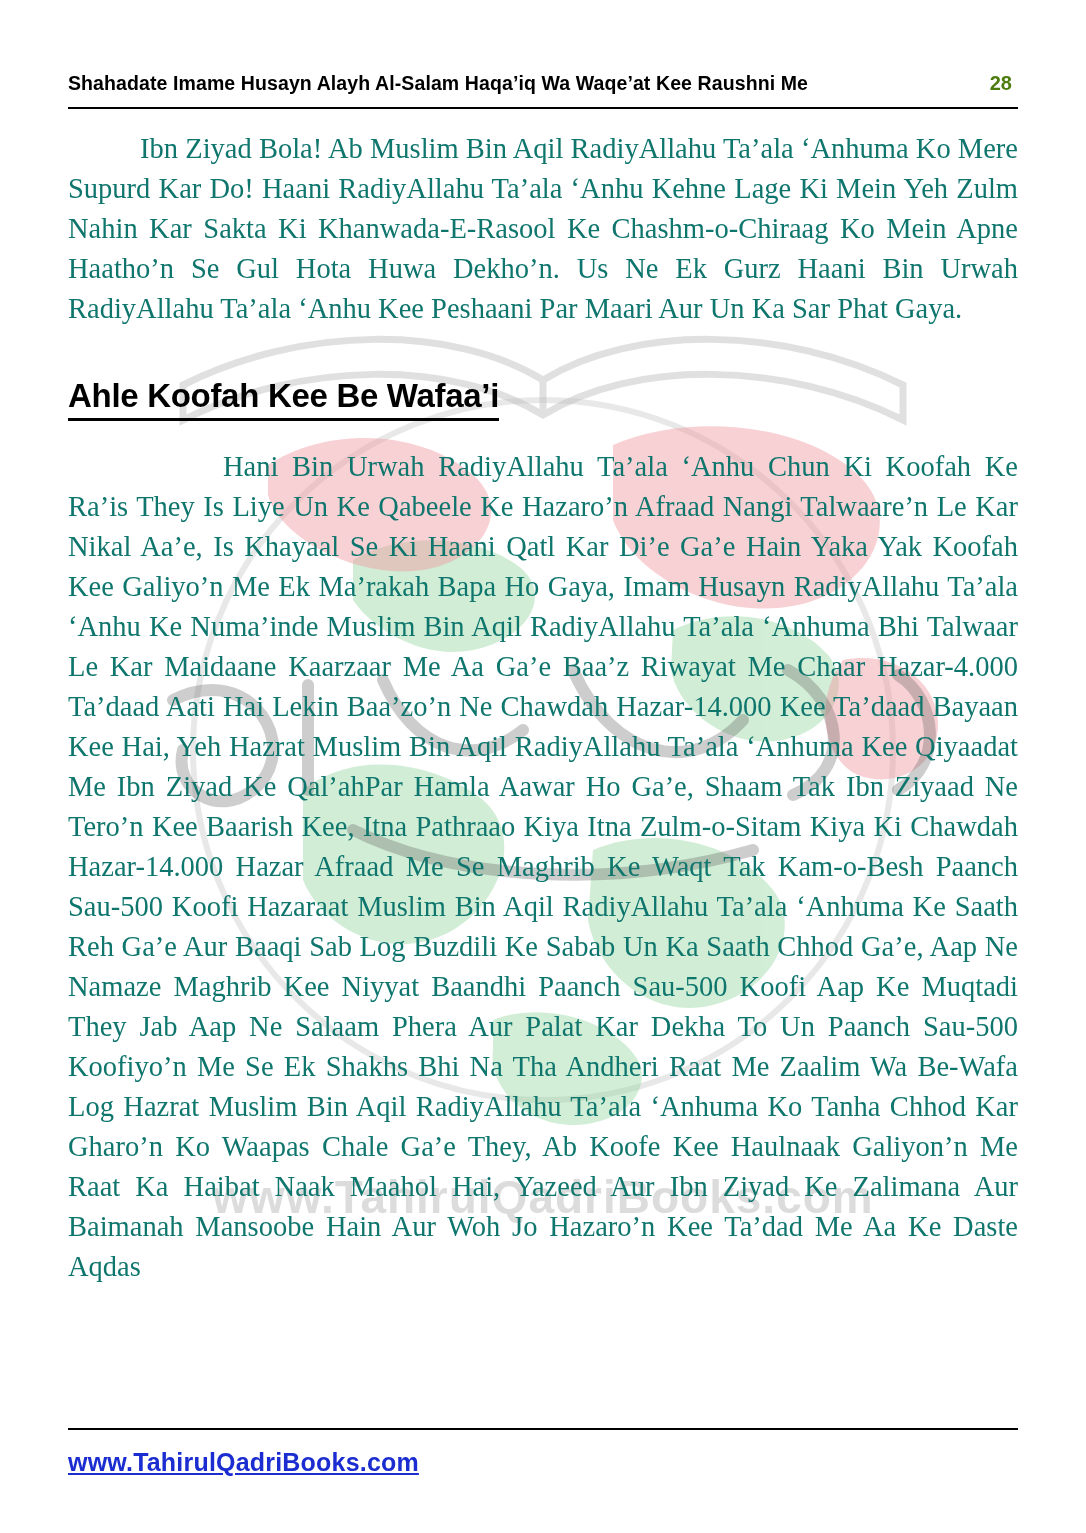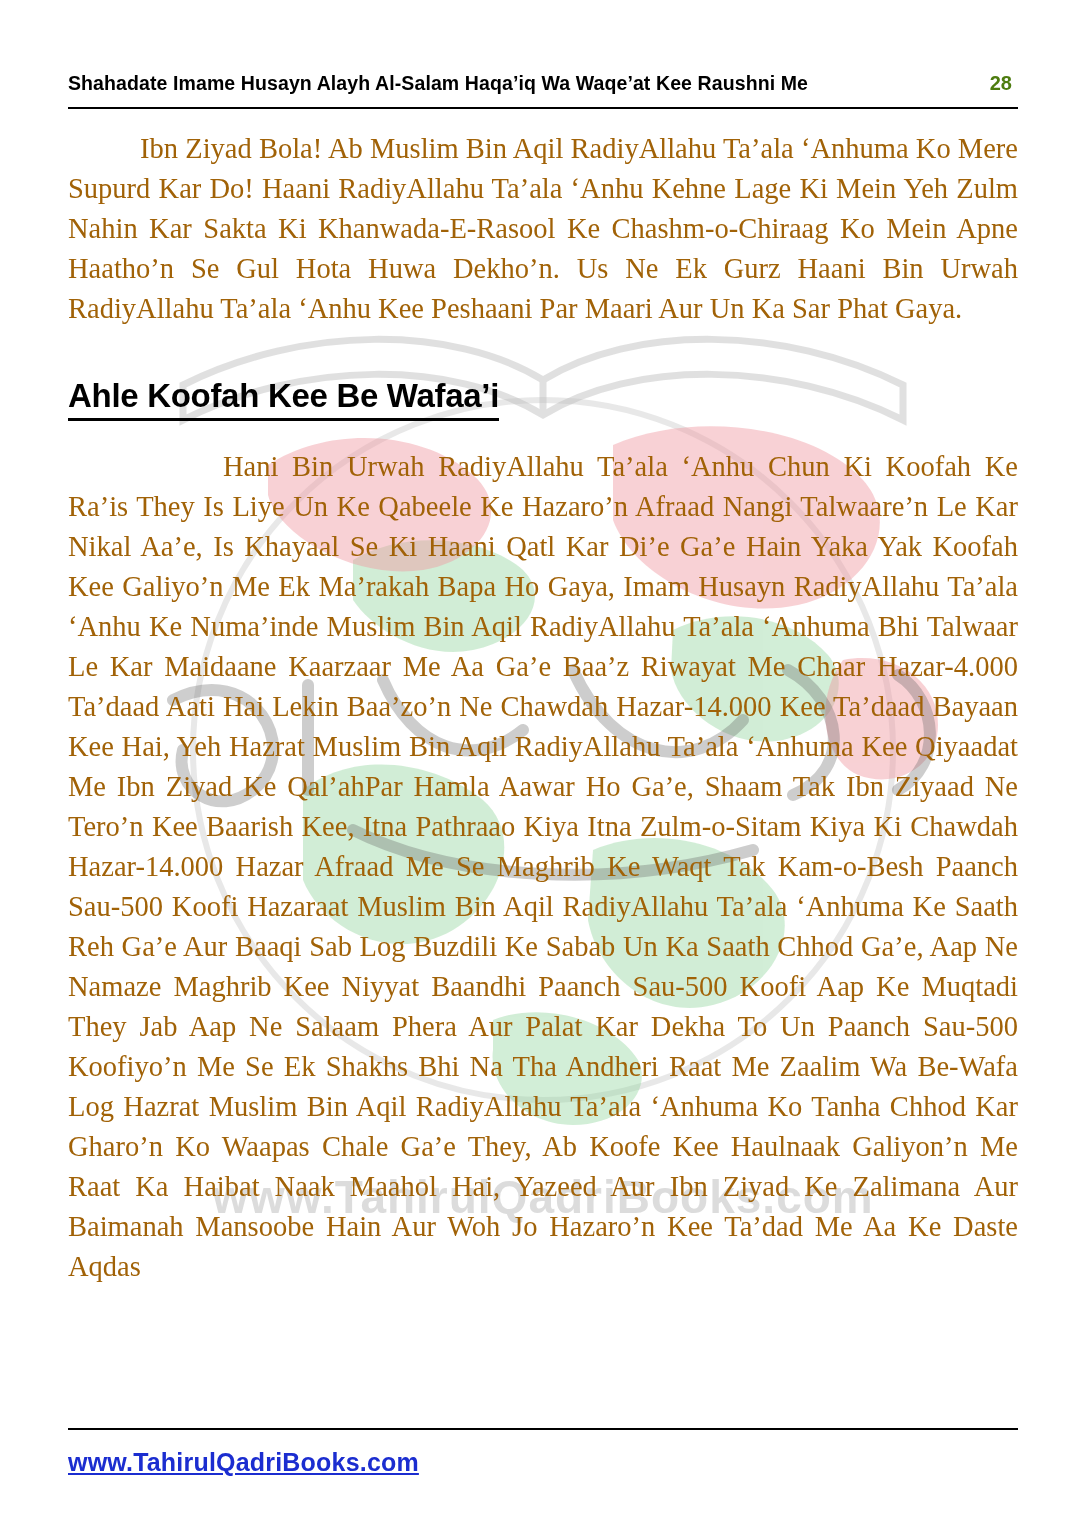--- a/index.html
+++ b/index.html
@@ -83,21 +83,21 @@
 
   
   .content {
     position: relative;
     z-index: 2;
   }
   .para {
     font-family: "Liberation Serif", serif;
     font-size: 28.5px;
     line-height: 40px;
-    color: #a16207;
+    color: #0f766e;
     text-align: justify;
     text-justify: inter-word;
     margin: 0;
   }
   .para.first {
     margin-top: 20px;
     text-indent: 72px;
   }
   .section-heading {
     font-family: "Liberation Sans", sans-serif;

